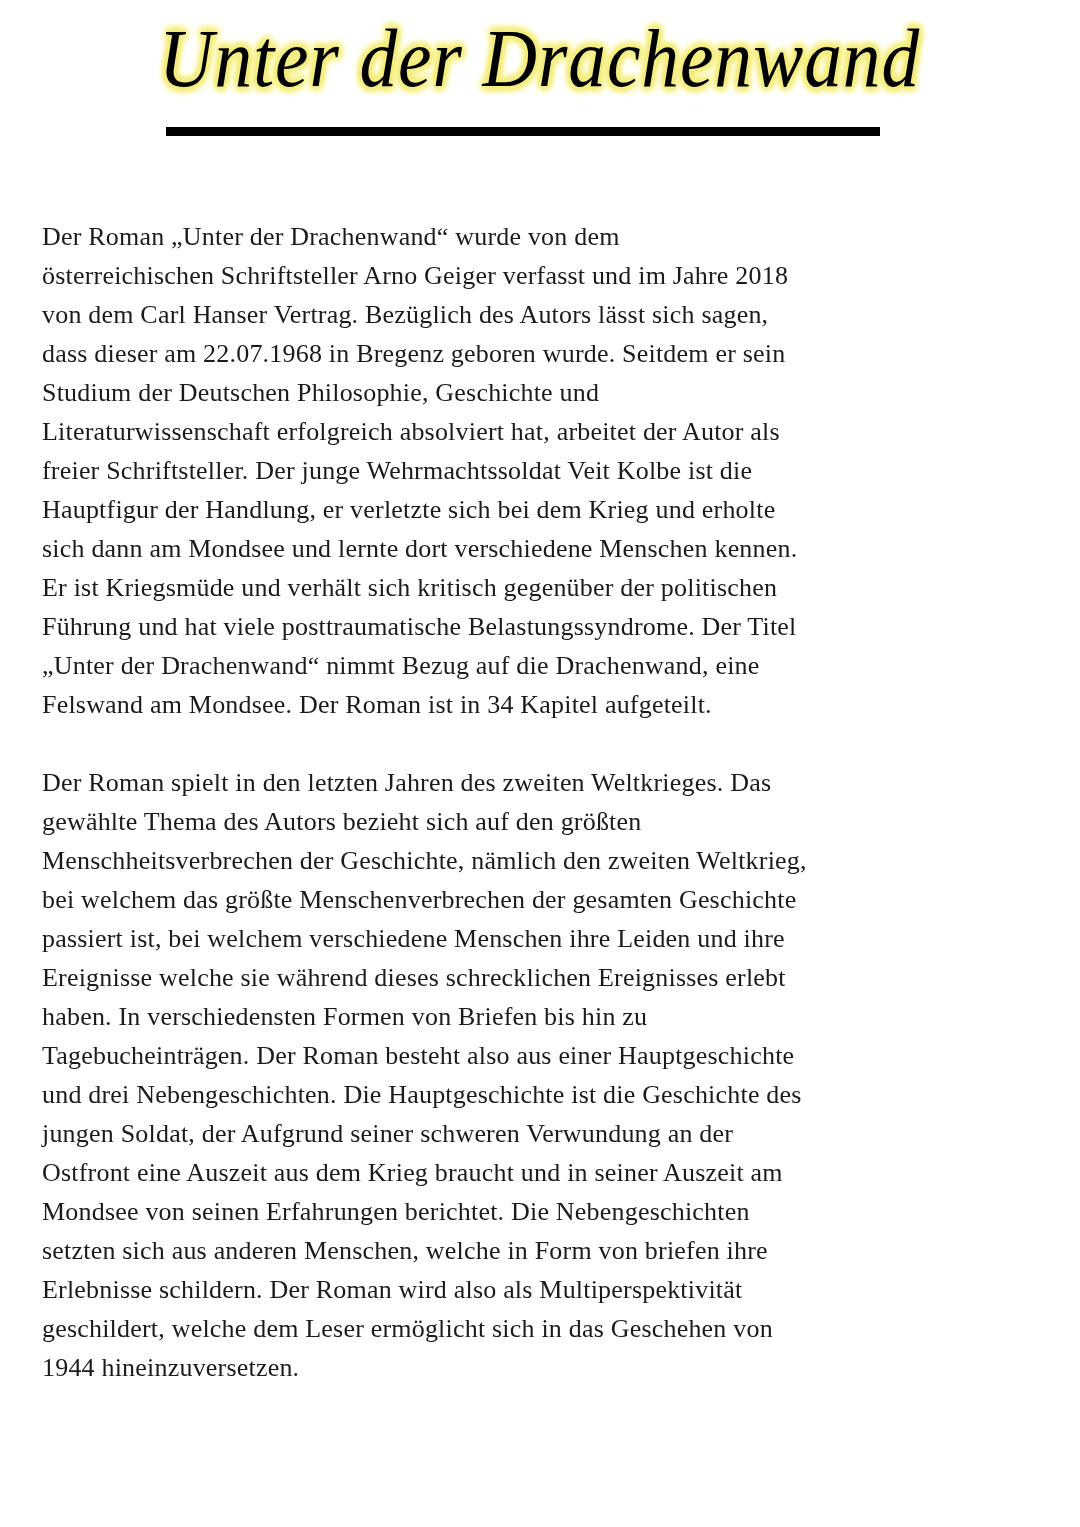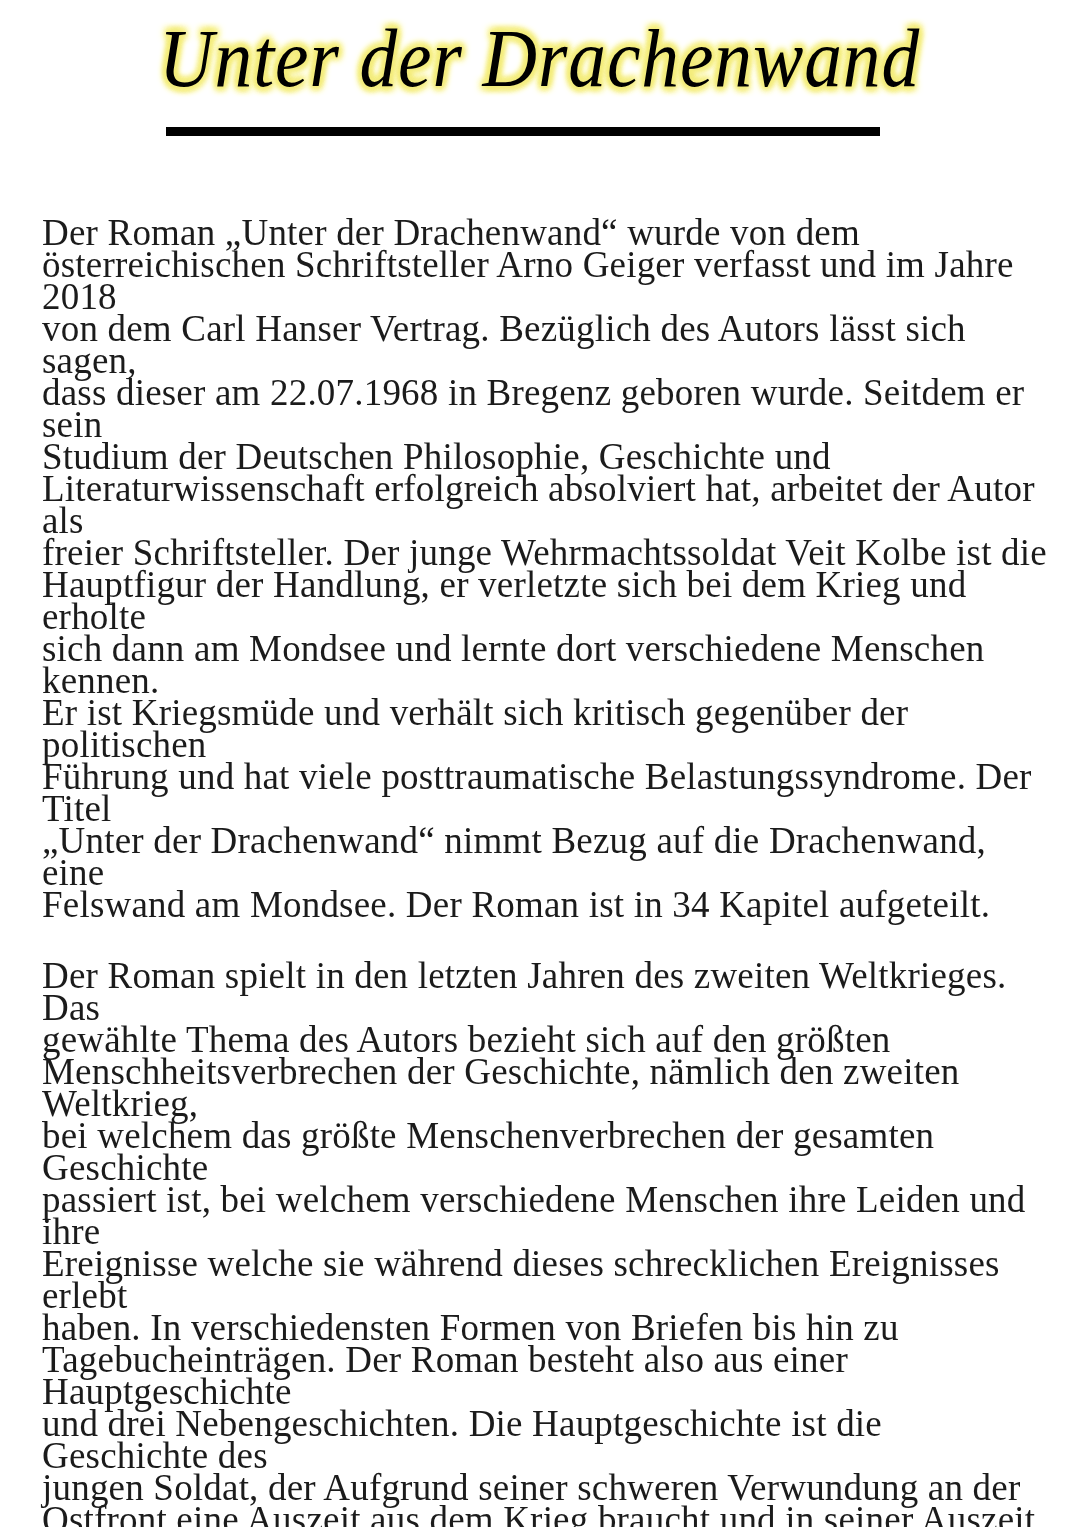--- a/index.html
+++ b/index.html
@@ -61,22 +61,22 @@
   
   .content {
     position: absolute;
     top: 217px;
     left: 42px;
     width: 1005px;
     color: var(--body-text, #1b1b1b);
   }
   .paragraph {
     margin: 0;
-    font-size: 37px;
-    line-height: 32px;
+    font-size: 26px;
+    line-height: 39px;
     white-space: pre-line;
     letter-spacing: 0.2px;
   }
   .paragraph + .paragraph {
     margin-top: 39px;
   }
 </style>
 </head>
 <body>
 

